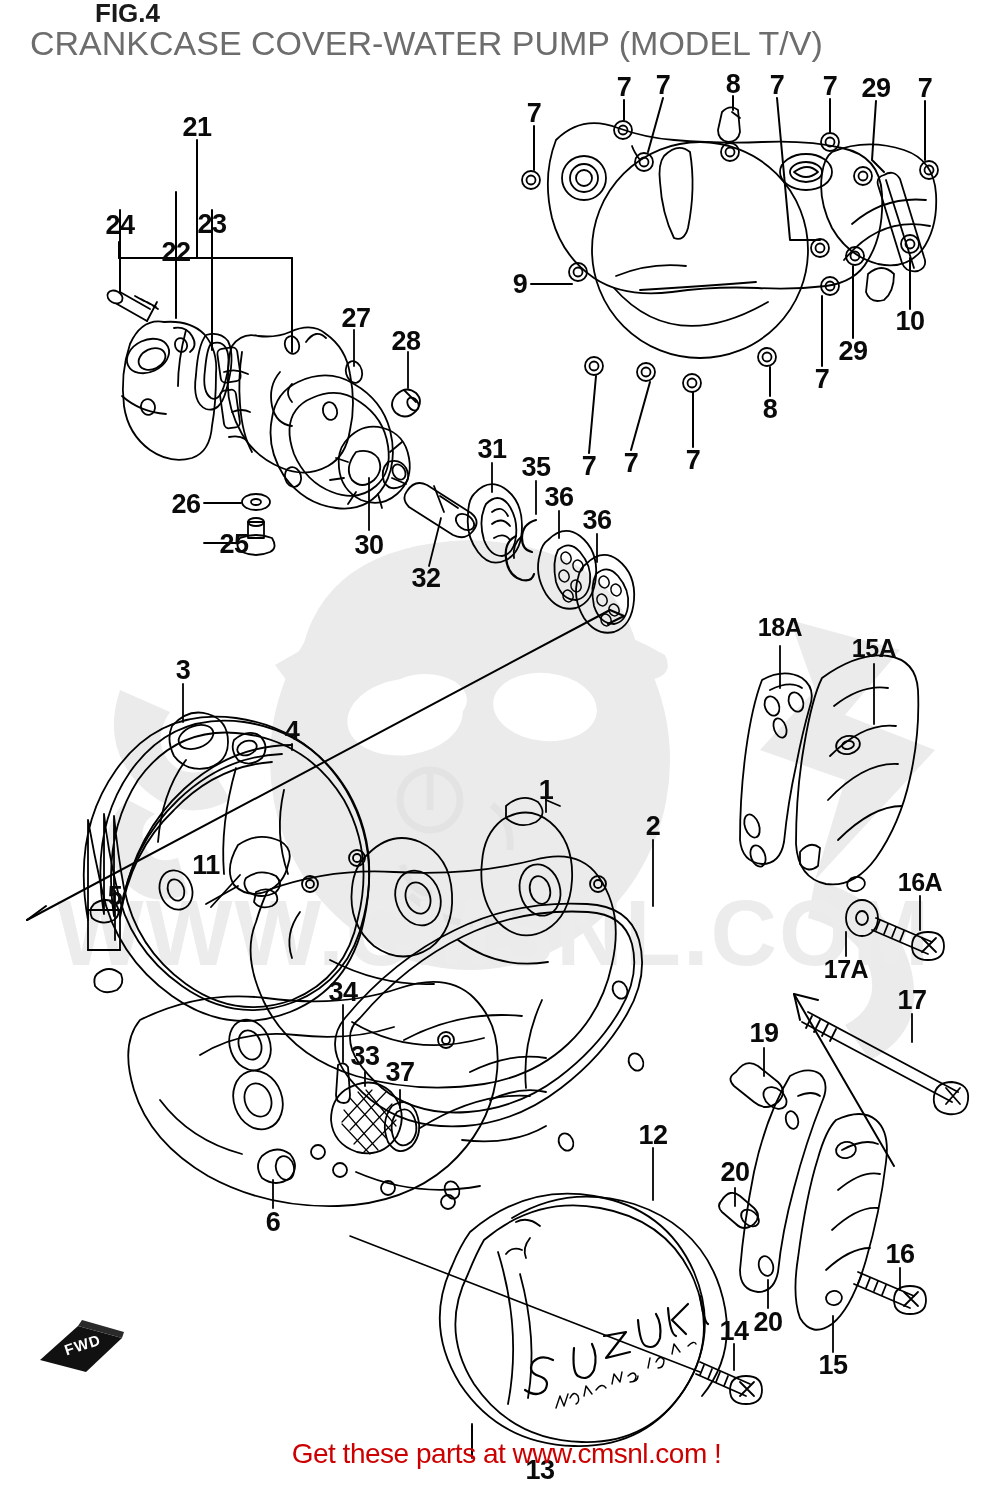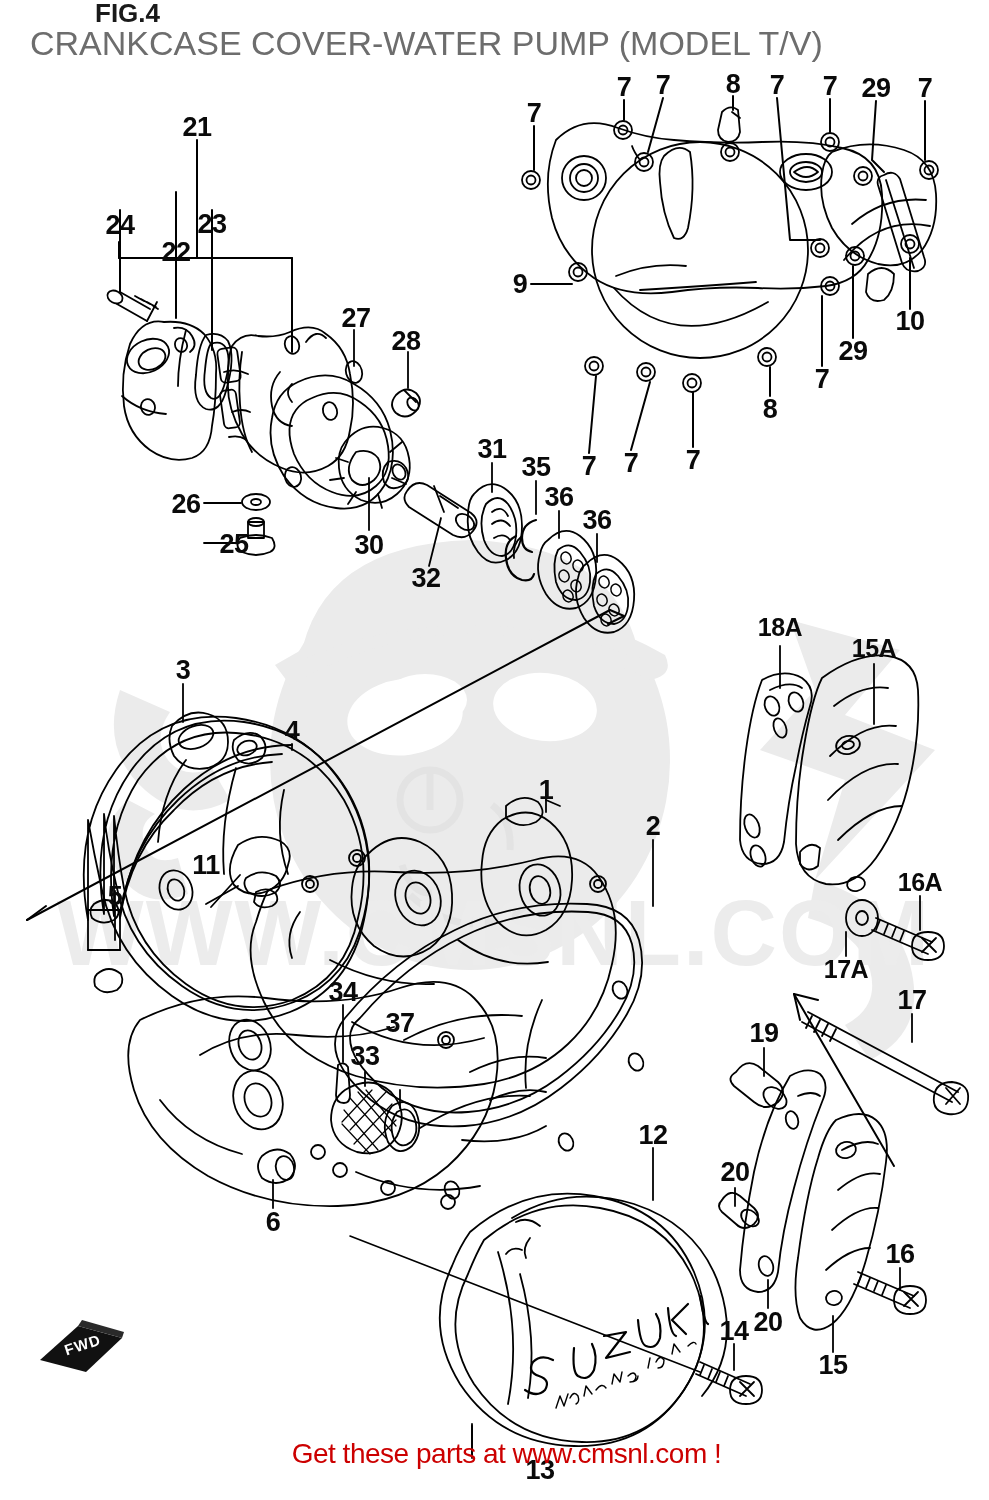--- a/index.html
+++ b/index.html
@@ -684,21 +684,21 @@
       <div class="callout" style="left: 589px; top: 466px;">7</div>
       <div class="callout" style="left: 183px; top: 670px;">3</div>
       <div class="callout" style="left: 292px; top: 731px;">4</div>
       <div class="callout" style="left: 115px; top: 896px;">5</div>
       <div class="callout" style="left: 206px; top: 865px;">11</div>
       <div class="callout" style="left: 546px; top: 790px;">1</div>
       <div class="callout" style="left: 653px; top: 826px;">2</div>
       <div class="callout" style="left: 273px; top: 1222px;">6</div>
       <div class="callout" style="left: 343px; top: 992px;">34</div>
       <div class="callout" style="left: 365px; top: 1056px;">33</div>
-      <div class="callout" style="left: 400px; top: 1023px;">37</div>
+      <div class="callout" style="left: 400px; top: 1072px;">37</div>
       <div class="callout" style="left: 653px; top: 1135px;">12</div>
       <div class="callout small" style="left: 780px; top: 627px;">18A</div>
       <div class="callout small" style="left: 874px; top: 648px;">15A</div>
       <div class="callout small" style="left: 920px; top: 882px;">16A</div>
       <div class="callout small" style="left: 846px; top: 969px;">17A</div>
       <div class="callout" style="left: 912px; top: 1000px; text-align: center;">17</div>
       <div class="callout" style="left: 764px; top: 1033px;">19</div>
       <div class="callout" style="left: 735px; top: 1172px;">20</div>
       <div class="callout" style="left: 768px; top: 1322px;">20</div>
       <div class="callout" style="left: 833px; top: 1365px;">15</div>

